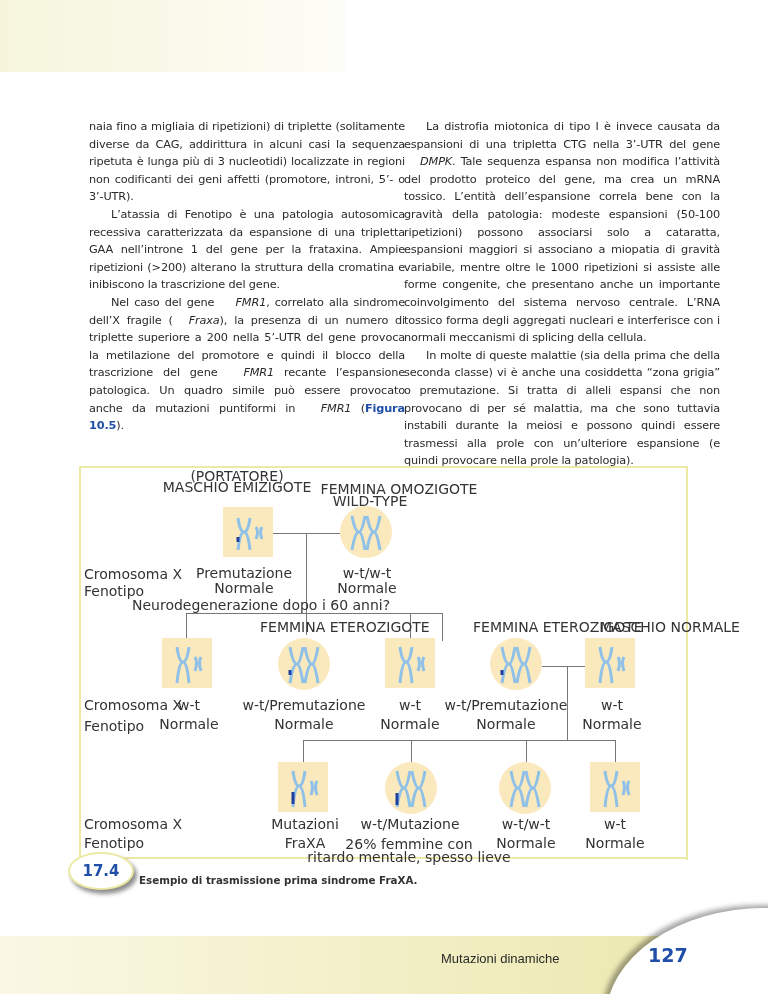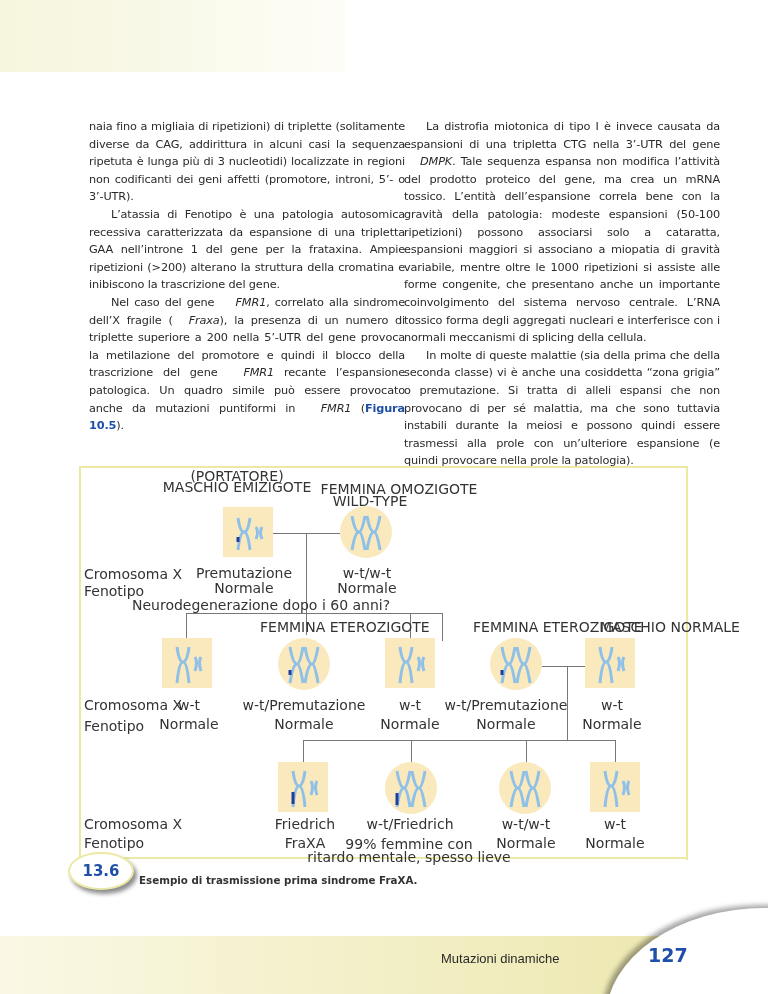--- a/index.html
+++ b/index.html
@@ -167,29 +167,29 @@
 <div class="sq" style="left:590px;top:762px;">
   <svg width="50" height="50">
     <path d="M15 9 Q17 24 21 24 Q17 24 15 45 M27 9 Q25 24 21 24 Q25 24 27 45" stroke="#8ec0e8" stroke-width="3" fill="none"></path>
     <path d="M33 19 Q36 24 33 33 M39 19 Q36 24 39 33" stroke="#8ec0e8" stroke-width="3" fill="none"></path>
   </svg>
 </div>
 
 <div class="fig-label" style="left:84px;top:816px;">Cromosoma X</div>
 <div class="fig-label" style="left:84px;top:835px;">Fenotipo</div>
 
-<div class="fig-label center" style="left:305px;top:816px;">Friedrich</div>
+<div class="fig-label center" style="left:305px;top:816px;">Mutazioni</div>
 <div class="fig-label center" style="left:305px;top:835px;">FraXA</div>
-<div class="fig-label center" style="left:410px;top:816px;">w-t/Friedrich</div>
-<div class="fig-label center" style="left:409px;top:836px;">99% femmine con</div>
+<div class="fig-label center" style="left:410px;top:816px;">w-t/Mutazione</div>
+<div class="fig-label center" style="left:409px;top:836px;">26% femmine con</div>
 <div class="fig-label center" style="left:409px;top:849px;">ritardo mentale, spesso lieve</div>
 <div class="fig-label center" style="left:526px;top:816px;">w-t/w-t</div>
 <div class="fig-label center" style="left:526px;top:835px;">Normale</div>
 <div class="fig-label center" style="left:615px;top:816px;">w-t</div>
 <div class="fig-label center" style="left:615px;top:835px;">Normale</div>
 
-<div class="badge">13.6</div>
+<div class="badge">17.4</div>
 <div class="caption">Esempio di trasmissione prima sindrome FraXA.</div>
 
 <div class="footer-band"></div>
 <div class="footer-curve"></div>
 <div class="running-head">Mutazioni dinamiche</div>
 <div class="page-num">127</div>
 
 </body></html>

